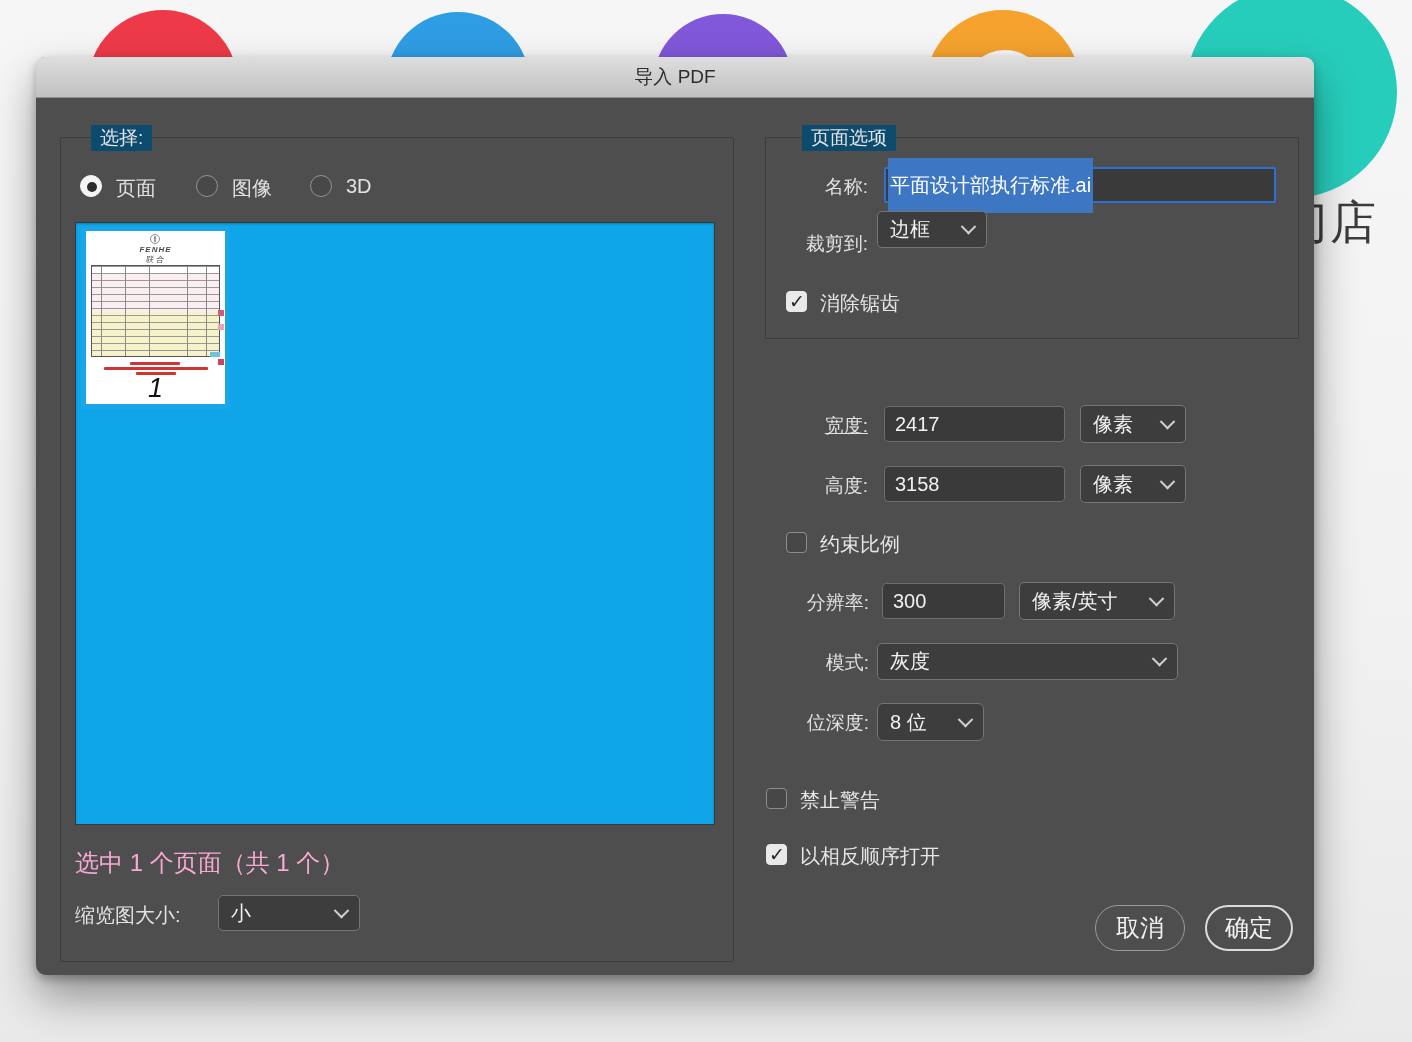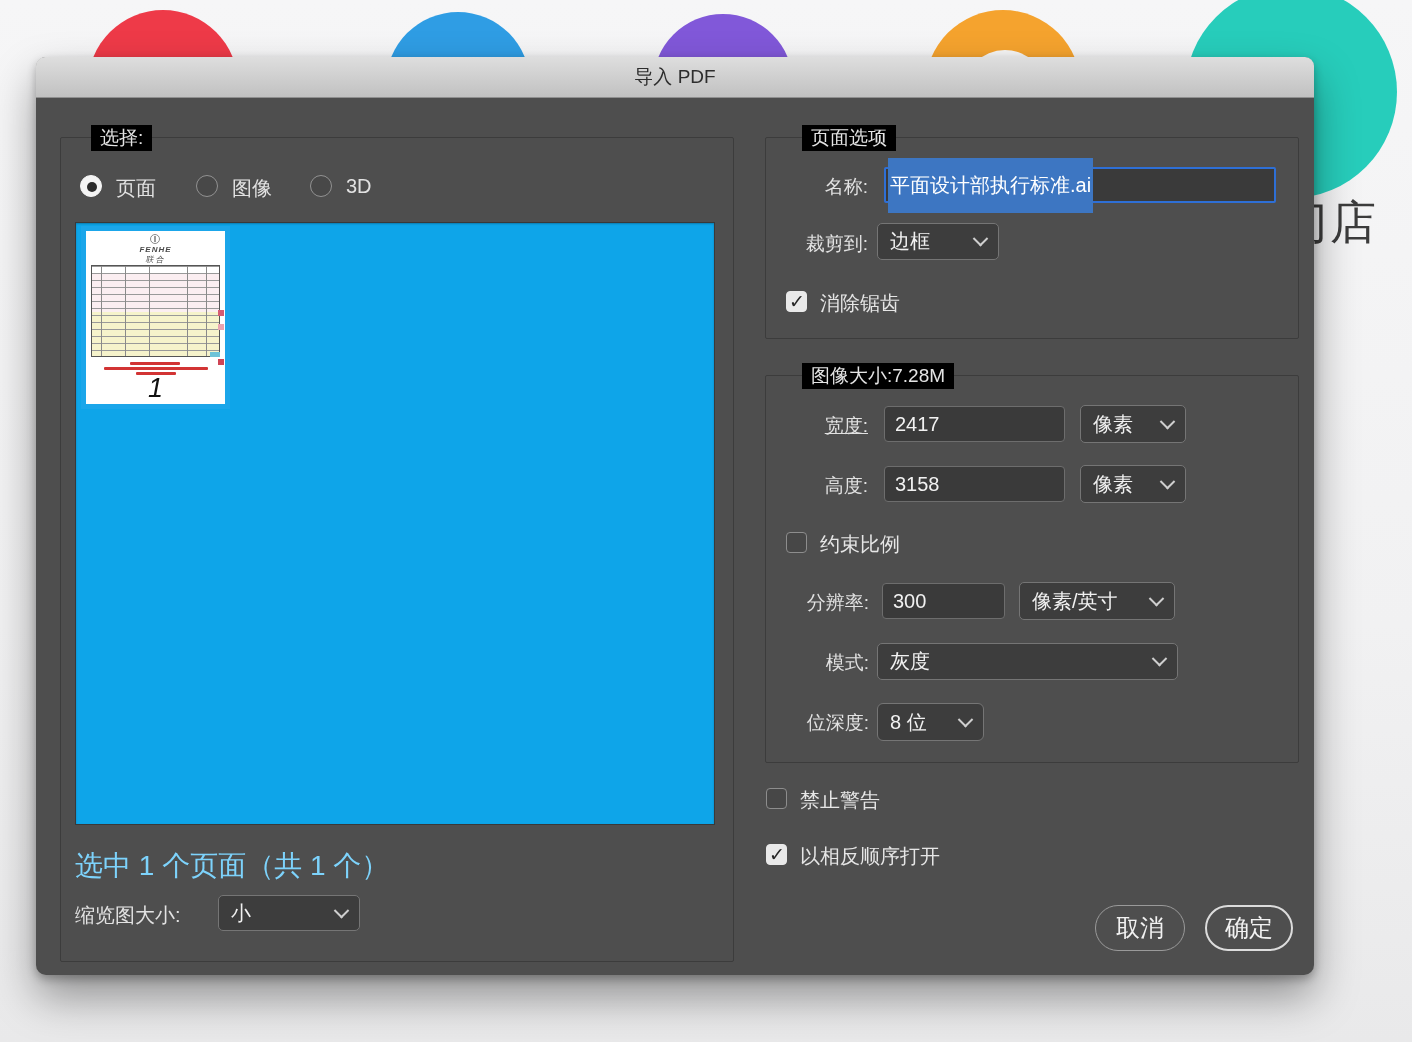--- a/index.html
+++ b/index.html
@@ -31,21 +31,21 @@
     position:absolute;left:0;top:0;width:100%;height:40px;
     border-radius:9px 9px 0 0;
     background:linear-gradient(180deg,#dedede 0%,#cecece 55%,#c1c1c1 100%);
     border-bottom:1px solid #8f8f8f;
     display:flex;align-items:center;justify-content:center;
   }
   .titlebar-text{font-size:19px;color:#2d2d2d;}
   
   .panel{position:absolute;border:1px solid #3c3c3c;border-radius:2px;}
   .panel-legend{
-    position:absolute;top:-13px;left:30px;background:#000000;
+    position:absolute;top:-13px;left:30px;background:#0c4a6e;
     padding:0 9px;font-size:19px;color:#e4e4e4;white-space:nowrap;
   }
   .p-select{left:24px;top:80px;width:672px;height:823px;}
   .p-pageopts{left:729px;top:80px;width:532px;height:200px;}
   .p-imagesize{left:729px;top:318px;width:532px;height:386px;}
   
   .lbl{position:absolute;font-size:19px;color:#e2e2e2;white-space:nowrap;}
   .lbl-r{text-align:right;}
   .field{
     position:absolute;background:#3a3a3a;border:1px solid #6d6d6d;border-radius:4px;
@@ -115,21 +115,21 @@
   .chip1{left:126px;top:44px;background:#d65b72;}
   .chip2{left:126px;top:58px;background:#e9a3b1;}
   .chip3{left:118px;top:86px;background:#6fc3d8;width:10px;height:5px;}
   .chip4{left:126px;top:93px;background:#cf4455;}
   .t-redline{position:absolute;height:3px;background:#d23434;border-radius:1px;}
   .rl1{left:44px;top:131px;width:50px;}
   .rl2{left:18px;top:136px;width:104px;}
   .rl3{left:50px;top:141px;width:40px;}
   .t-pagenum{position:absolute;left:0;top:142px;width:100%;text-align:center;font-size:27px;color:#111;}
   
-  .status-text{position:absolute;left:39px;top:790px;font-size:28px;color:#7dd3fc;}
+  .status-text{position:absolute;left:39px;top:790px;font-size:24px;color:#f9a8d4;}
   
   .btn{
     position:absolute;height:46px;border-radius:23px;box-sizing:border-box;
     display:flex;align-items:center;justify-content:center;
     font-size:24px;color:#f2f2f2;background:transparent;cursor:default;
   }
   .btn-cancel{left:1059px;top:848px;width:90px;border:1.5px solid #9a9a9a;}
   .btn-ok{left:1169px;top:848px;width:88px;border:2px solid #dcdcdc;}
 </style>
 </head>
@@ -193,31 +193,28 @@
   <div class="panel p-pageopts">
     <span class="panel-legend" style="left:36px;">页面选项</span>
   </div>
 
   <span class="lbl lbl-r" style="left:740px;top:117px;width:92px;">名称:</span>
   <div class="name-input">
     <span class="name-sel">平面设计部执行标准.ai</span>
   </div>
 
   <span class="lbl lbl-r" style="left:740px;top:174px;width:92px;">裁剪到:</span>
-  <div class="dropdown" style="left:841px;top:166px;width:122px;height:37px;">
+  <div class="dropdown" style="left:841px;top:154px;width:110px;height:37px;">
     <span>边框</span>
     <span class="chev"></span>
   </div>
 
   <span class="checkbox checked" style="left:750px;top:234px;"></span>
   <span class="check-lbl" style="left:784px;top:233px;">消除锯齿</span>
 
-  <div class="panel p-imagesize">
-    <span class="panel-legend" style="left:36px;">图像大小:7.28M</span>
-  </div>
 
   <span class="lbl lbl-r" style="left:740px;top:356px;width:92px;text-decoration:underline;">宽度:</span>
   <div class="field" style="left:848px;top:349px;width:181px;height:36px;">
     <span>2417</span>
   </div>
   <div class="dropdown" style="left:1044px;top:348px;width:106px;height:38px;">
     <span>像素</span>
     <span class="chev"></span>
   </div>
 

